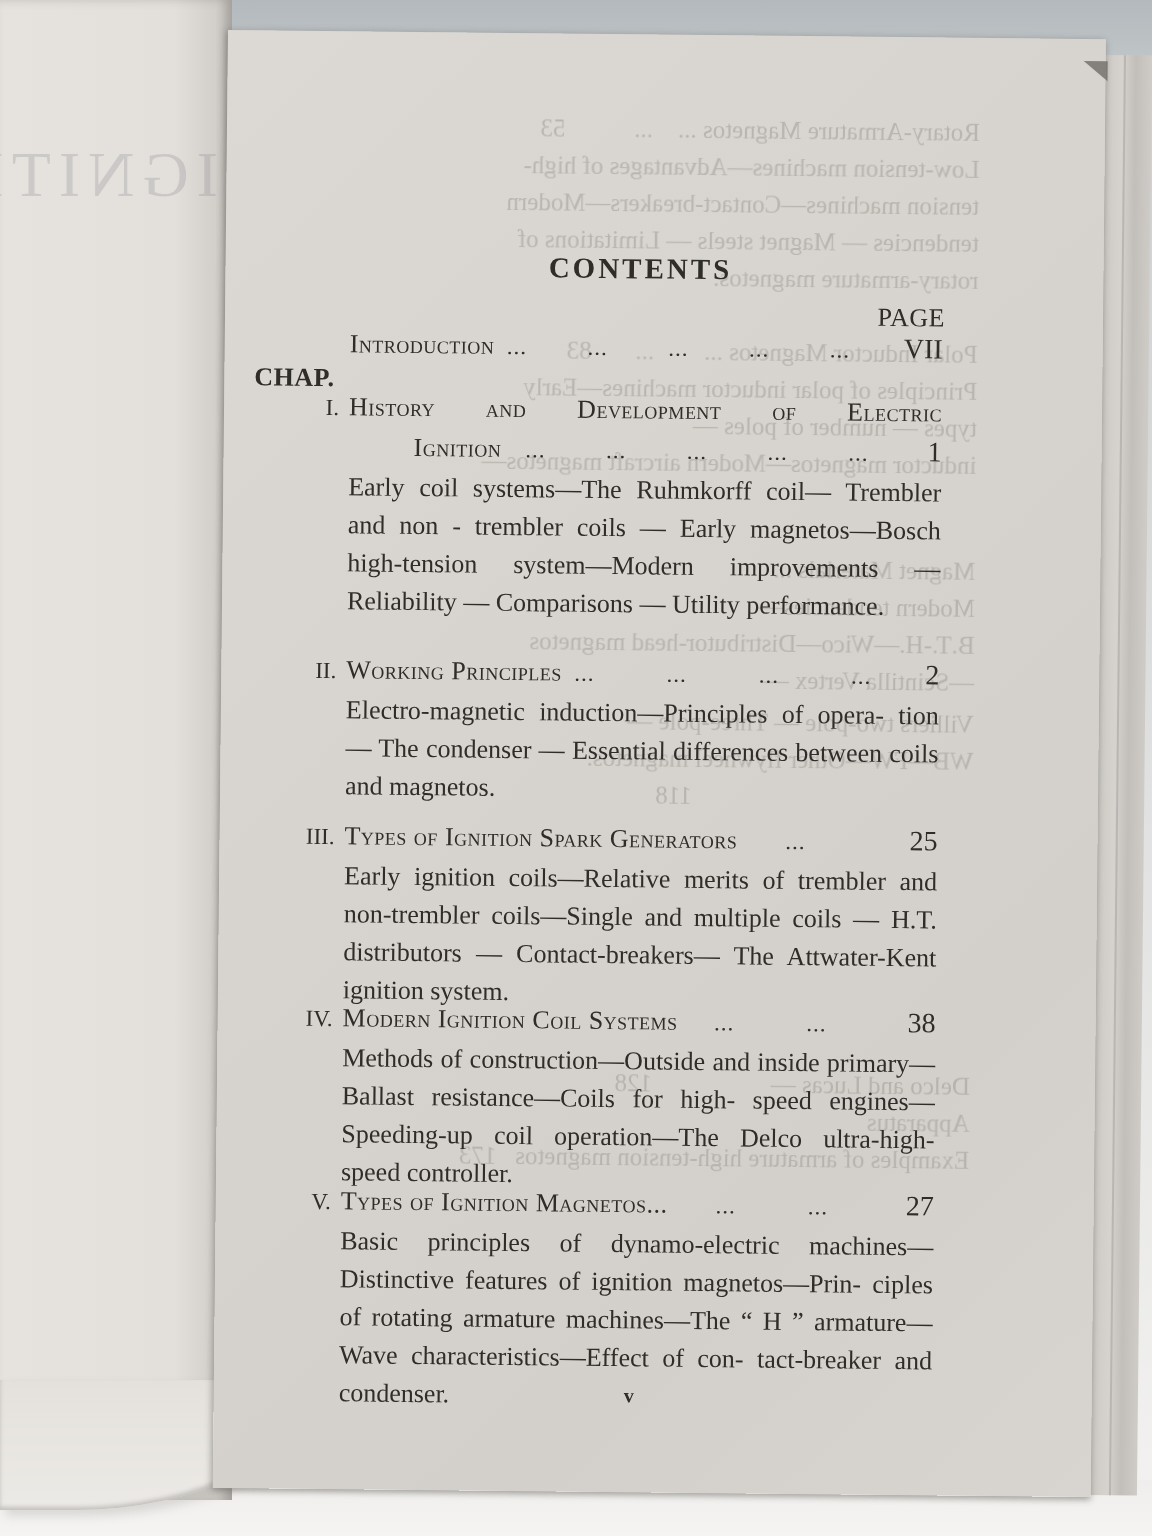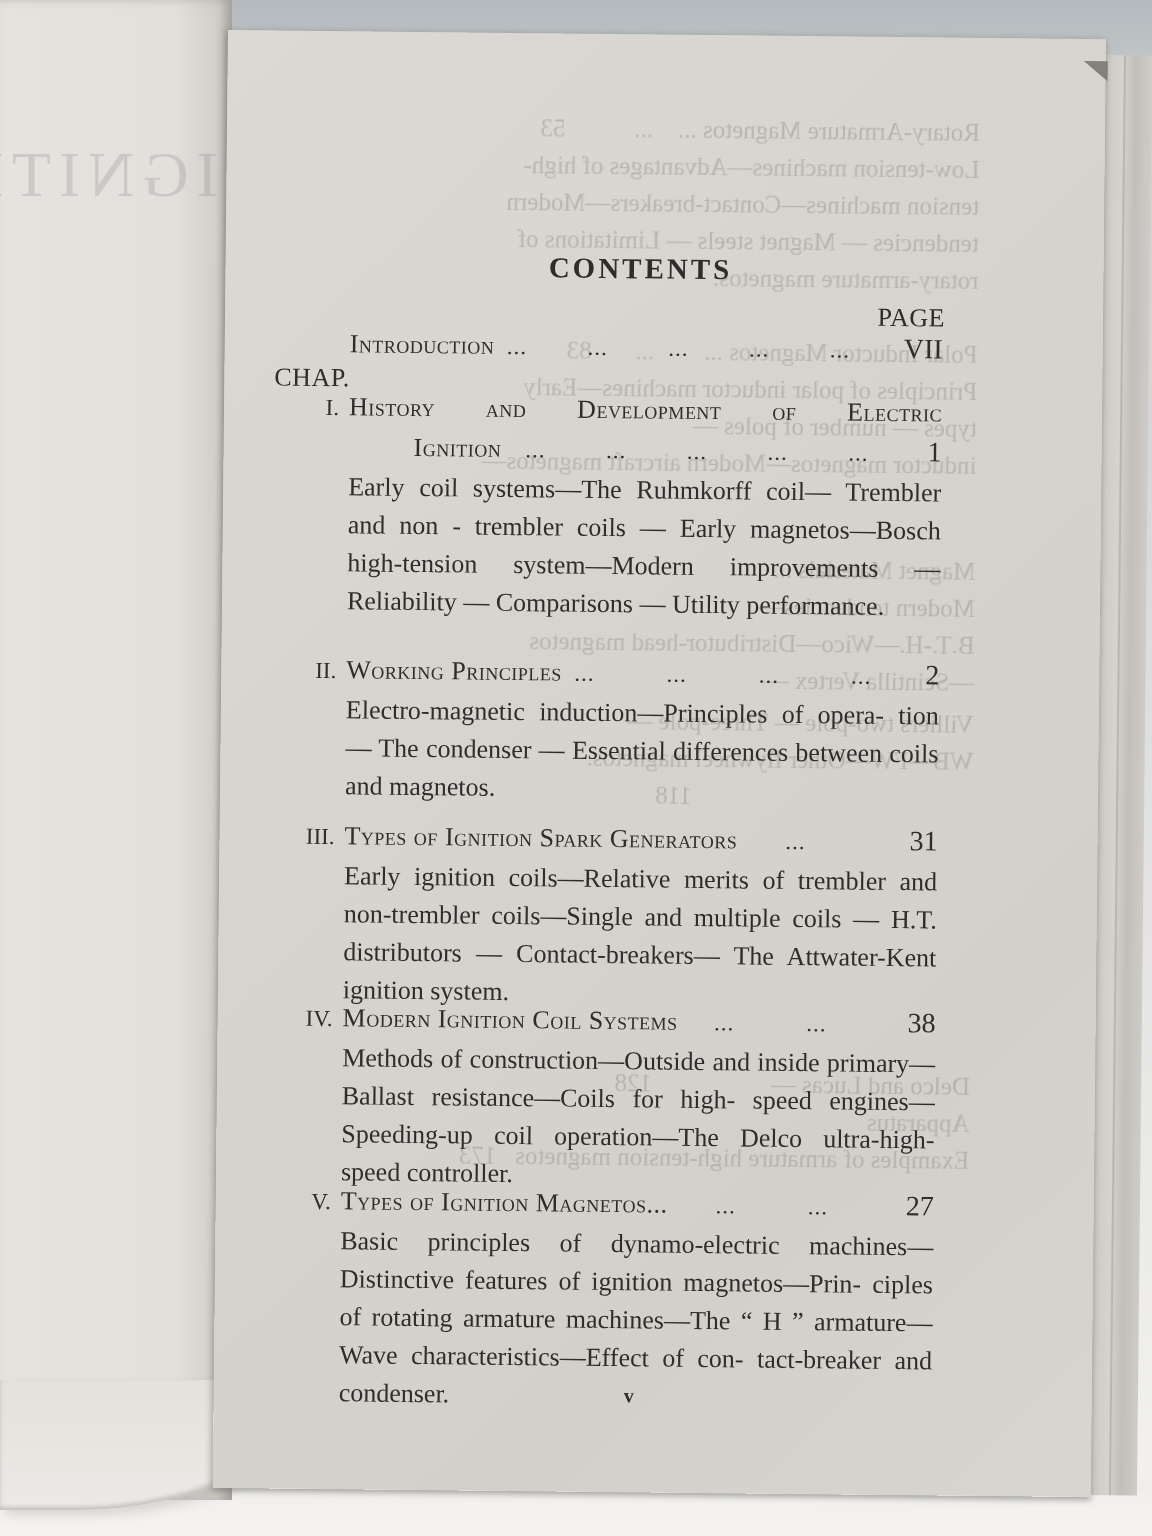--- a/index.html
+++ b/index.html
@@ -43,21 +43,21 @@
   .bleed-layer{position:absolute;left:0;top:0;width:100%;height:100%;overflow:hidden;}
   .bleed-block{position:absolute;left:55px;right:125px;transform:scaleX(-1);
     color:#8f8b84;opacity:.42;filter:blur(.6px);}
   .bleed-line{font-size:25px;line-height:37px;white-space:pre;overflow:hidden;}
   
   .content{position:absolute;left:0;top:0;width:100%;height:100%;}
   .contents-title{position:absolute;top:218px;left:415px;transform:translateX(-50%);
     font-size:29px;font-weight:bold;letter-spacing:3px;white-space:nowrap;}
   .page-label{position:absolute;top:266px;left:0;right:158px;text-align:right;
     font-size:16px;letter-spacing:1px;}
-  .chap-label{position:absolute;top:332px;left:50px;font-size:16px;letter-spacing:1px;}
+  .chap-label{position:absolute;top:332px;left:30px;font-size:16px;letter-spacing:1px;font-weight:bold;}
   .row{position:absolute;left:45px;right:160px;display:flex;align-items:baseline;}
   .num{width:70px;padding-right:10px;text-align:right;font-size:23px;flex:none;}
   .sc{font-variant:small-caps;font-size:26px;letter-spacing:.5px;}
   .leader{flex:1;white-space:pre;overflow:hidden;font-size:23px;letter-spacing:1px;}
   .pageno{flex:none;min-width:46px;text-align:right;font-size:28px;}
   .h-line1{position:absolute;left:45px;right:160px;display:flex;align-items:baseline;}
   .h-line1 .t1{flex:1;font-variant:small-caps;font-size:26px;letter-spacing:.5px;
     text-align:justify;text-align-last:justify;}
   .h-line2{position:absolute;left:190px;right:160px;display:flex;align-items:baseline;}
   .desc{position:absolute;left:125px;right:160px;font-size:26px;line-height:38px;
@@ -147,21 +147,21 @@
         <span class="sc">Working Principles</span>
         <span class="leader"> ...   ...   ...   ...</span>
         <span class="pageno">2</span>
       </div>
       <div class="desc" style="top:660px">Electro-magnetic induction—Principles of opera- tion — The condenser — Essential differences between coils and magnetos.</div>
 
       <div class="row" style="top:788px">
         <span class="num">III.</span>
         <span class="sc">Types of Ignition Spark Generators</span>
         <span class="leader">  ...</span>
-        <span class="pageno">31</span>
+        <span class="pageno">25</span>
       </div>
       <div class="desc" style="top:826px">Early ignition coils—Relative merits of trembler and non-trembler coils—Single and multiple coils — H.T. distributors — Contact-breakers— The Attwater-Kent ignition system.</div>
 
       <div class="row" style="top:970px">
         <span class="num">IV.</span>
         <span class="sc">Modern Ignition Coil Systems</span>
         <span class="leader">  ...   ...</span>
         <span class="pageno">38</span>
       </div>
       <div class="desc" style="top:1008px">Methods of construction—Outside and inside primary—Ballast resistance—Coils for high- speed engines—Speeding-up coil operation—The Delco ultra-high-speed controller.</div>

